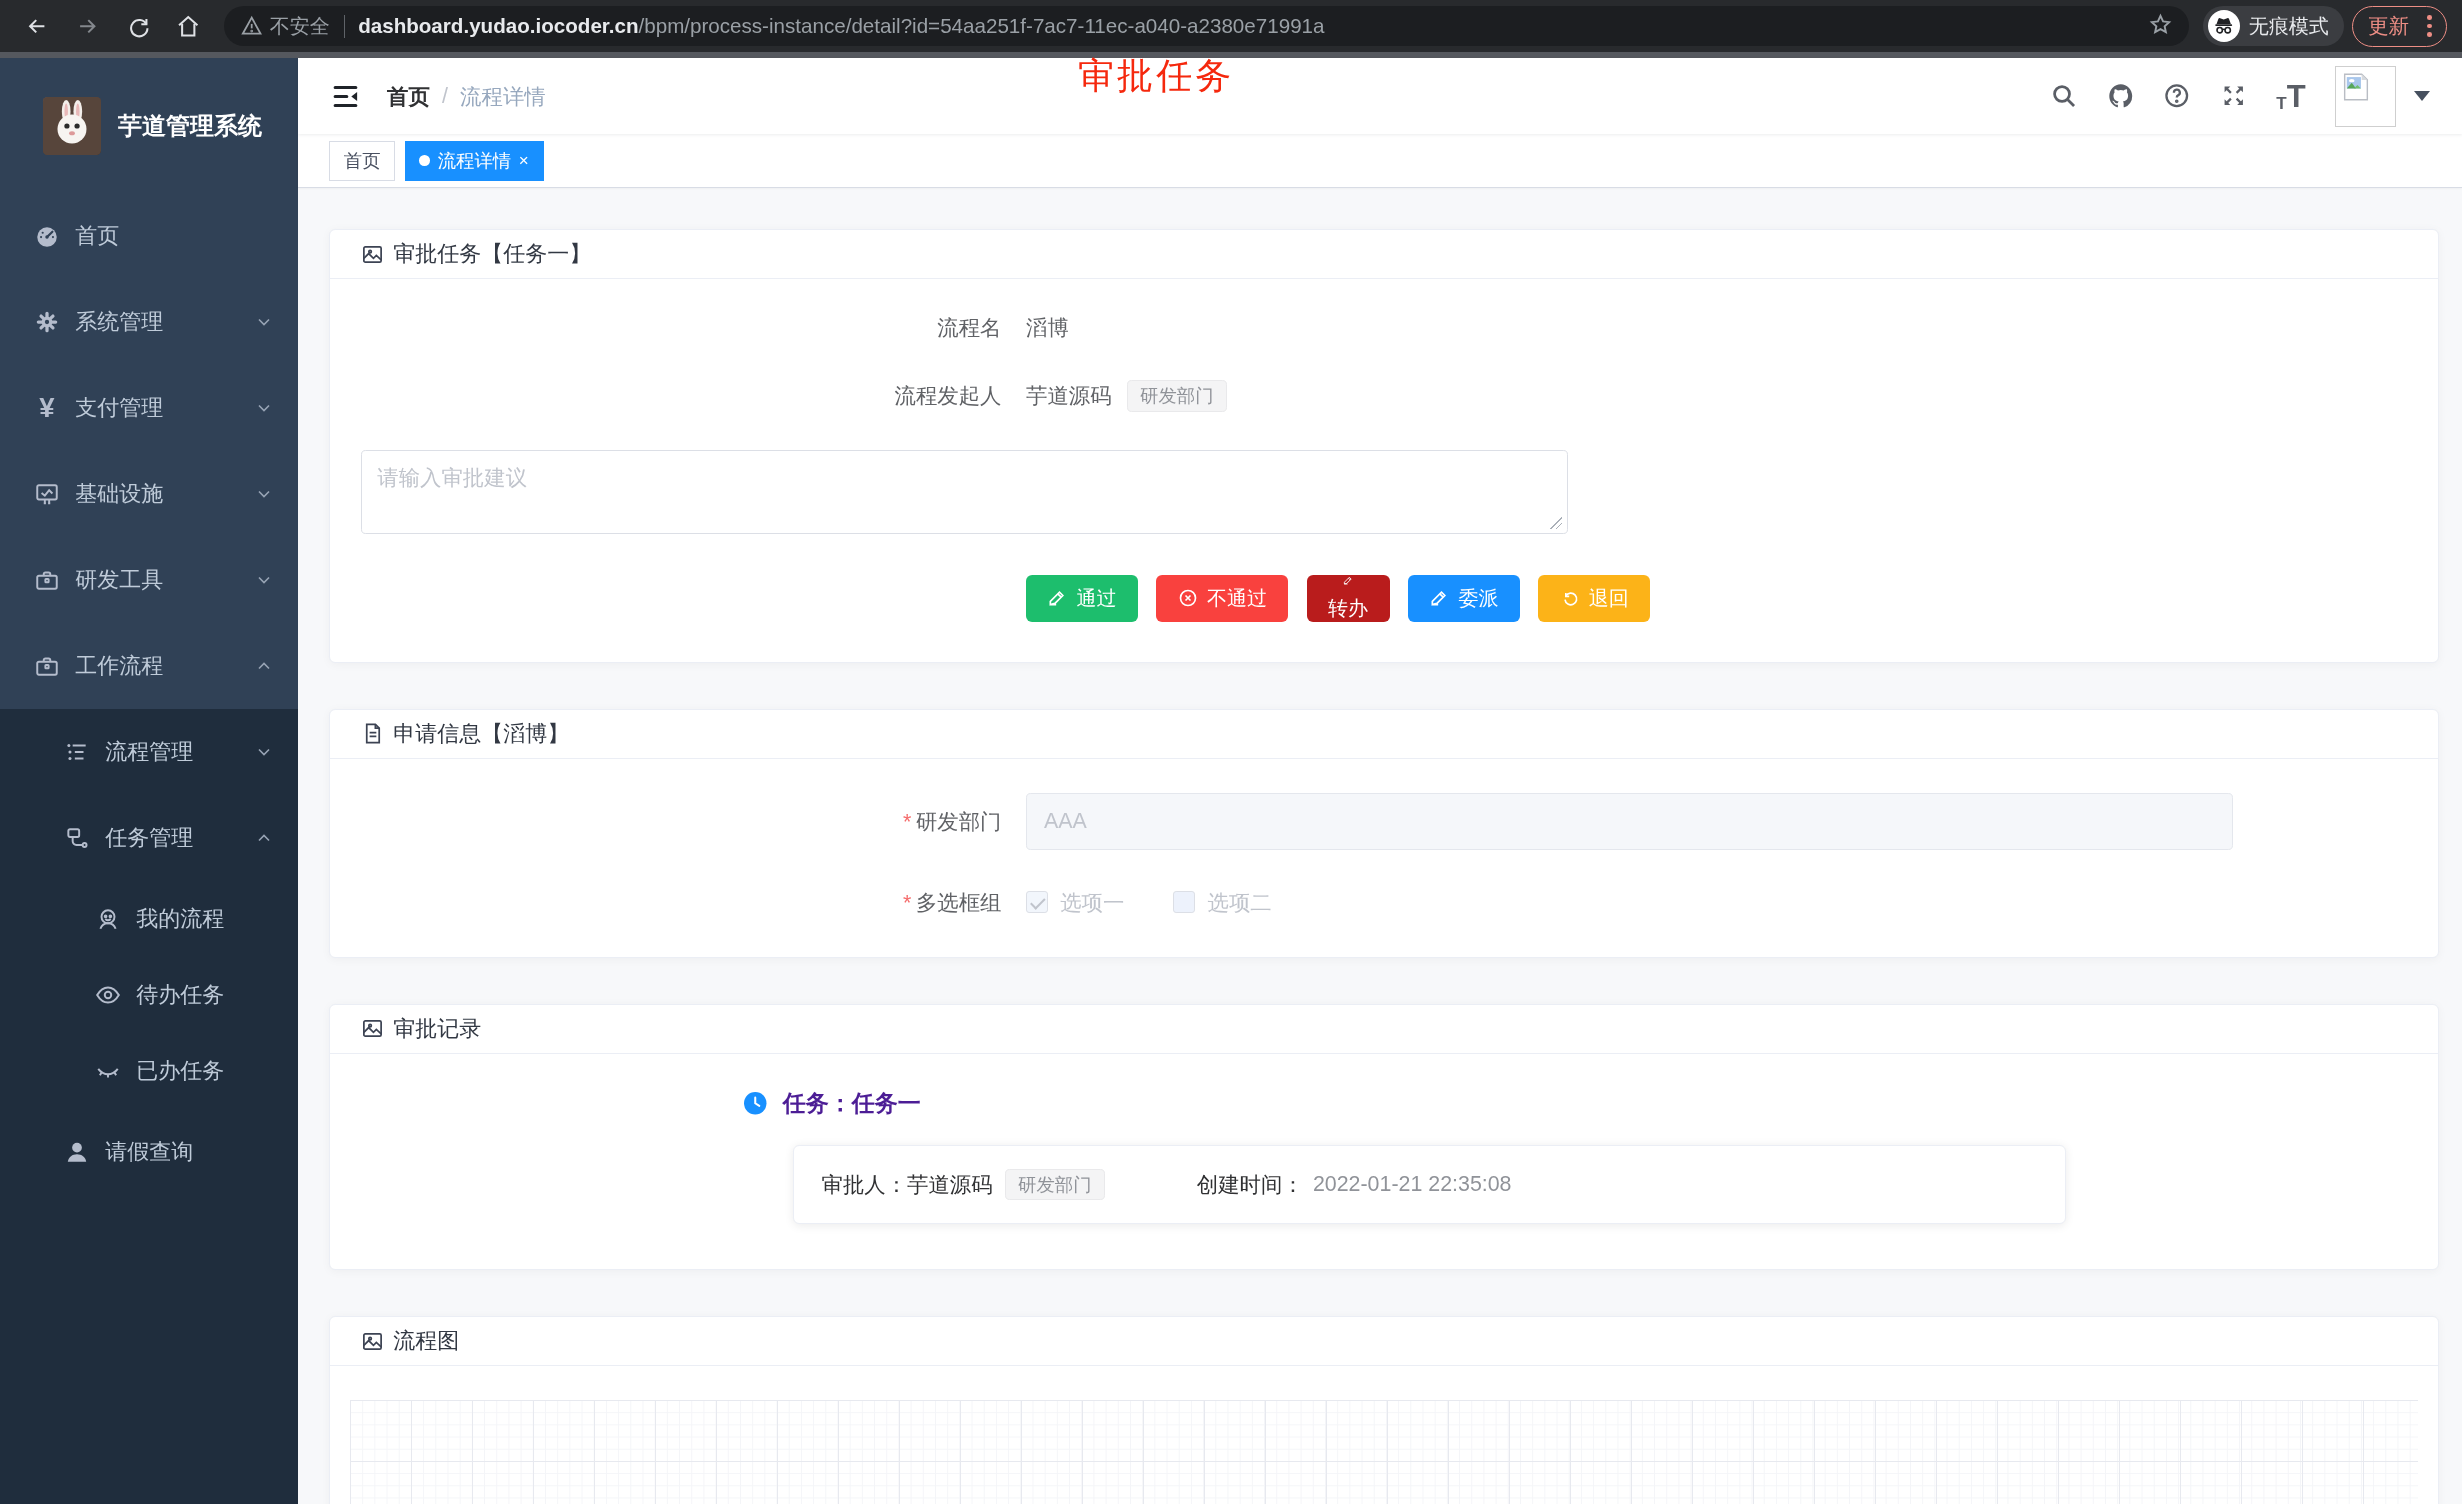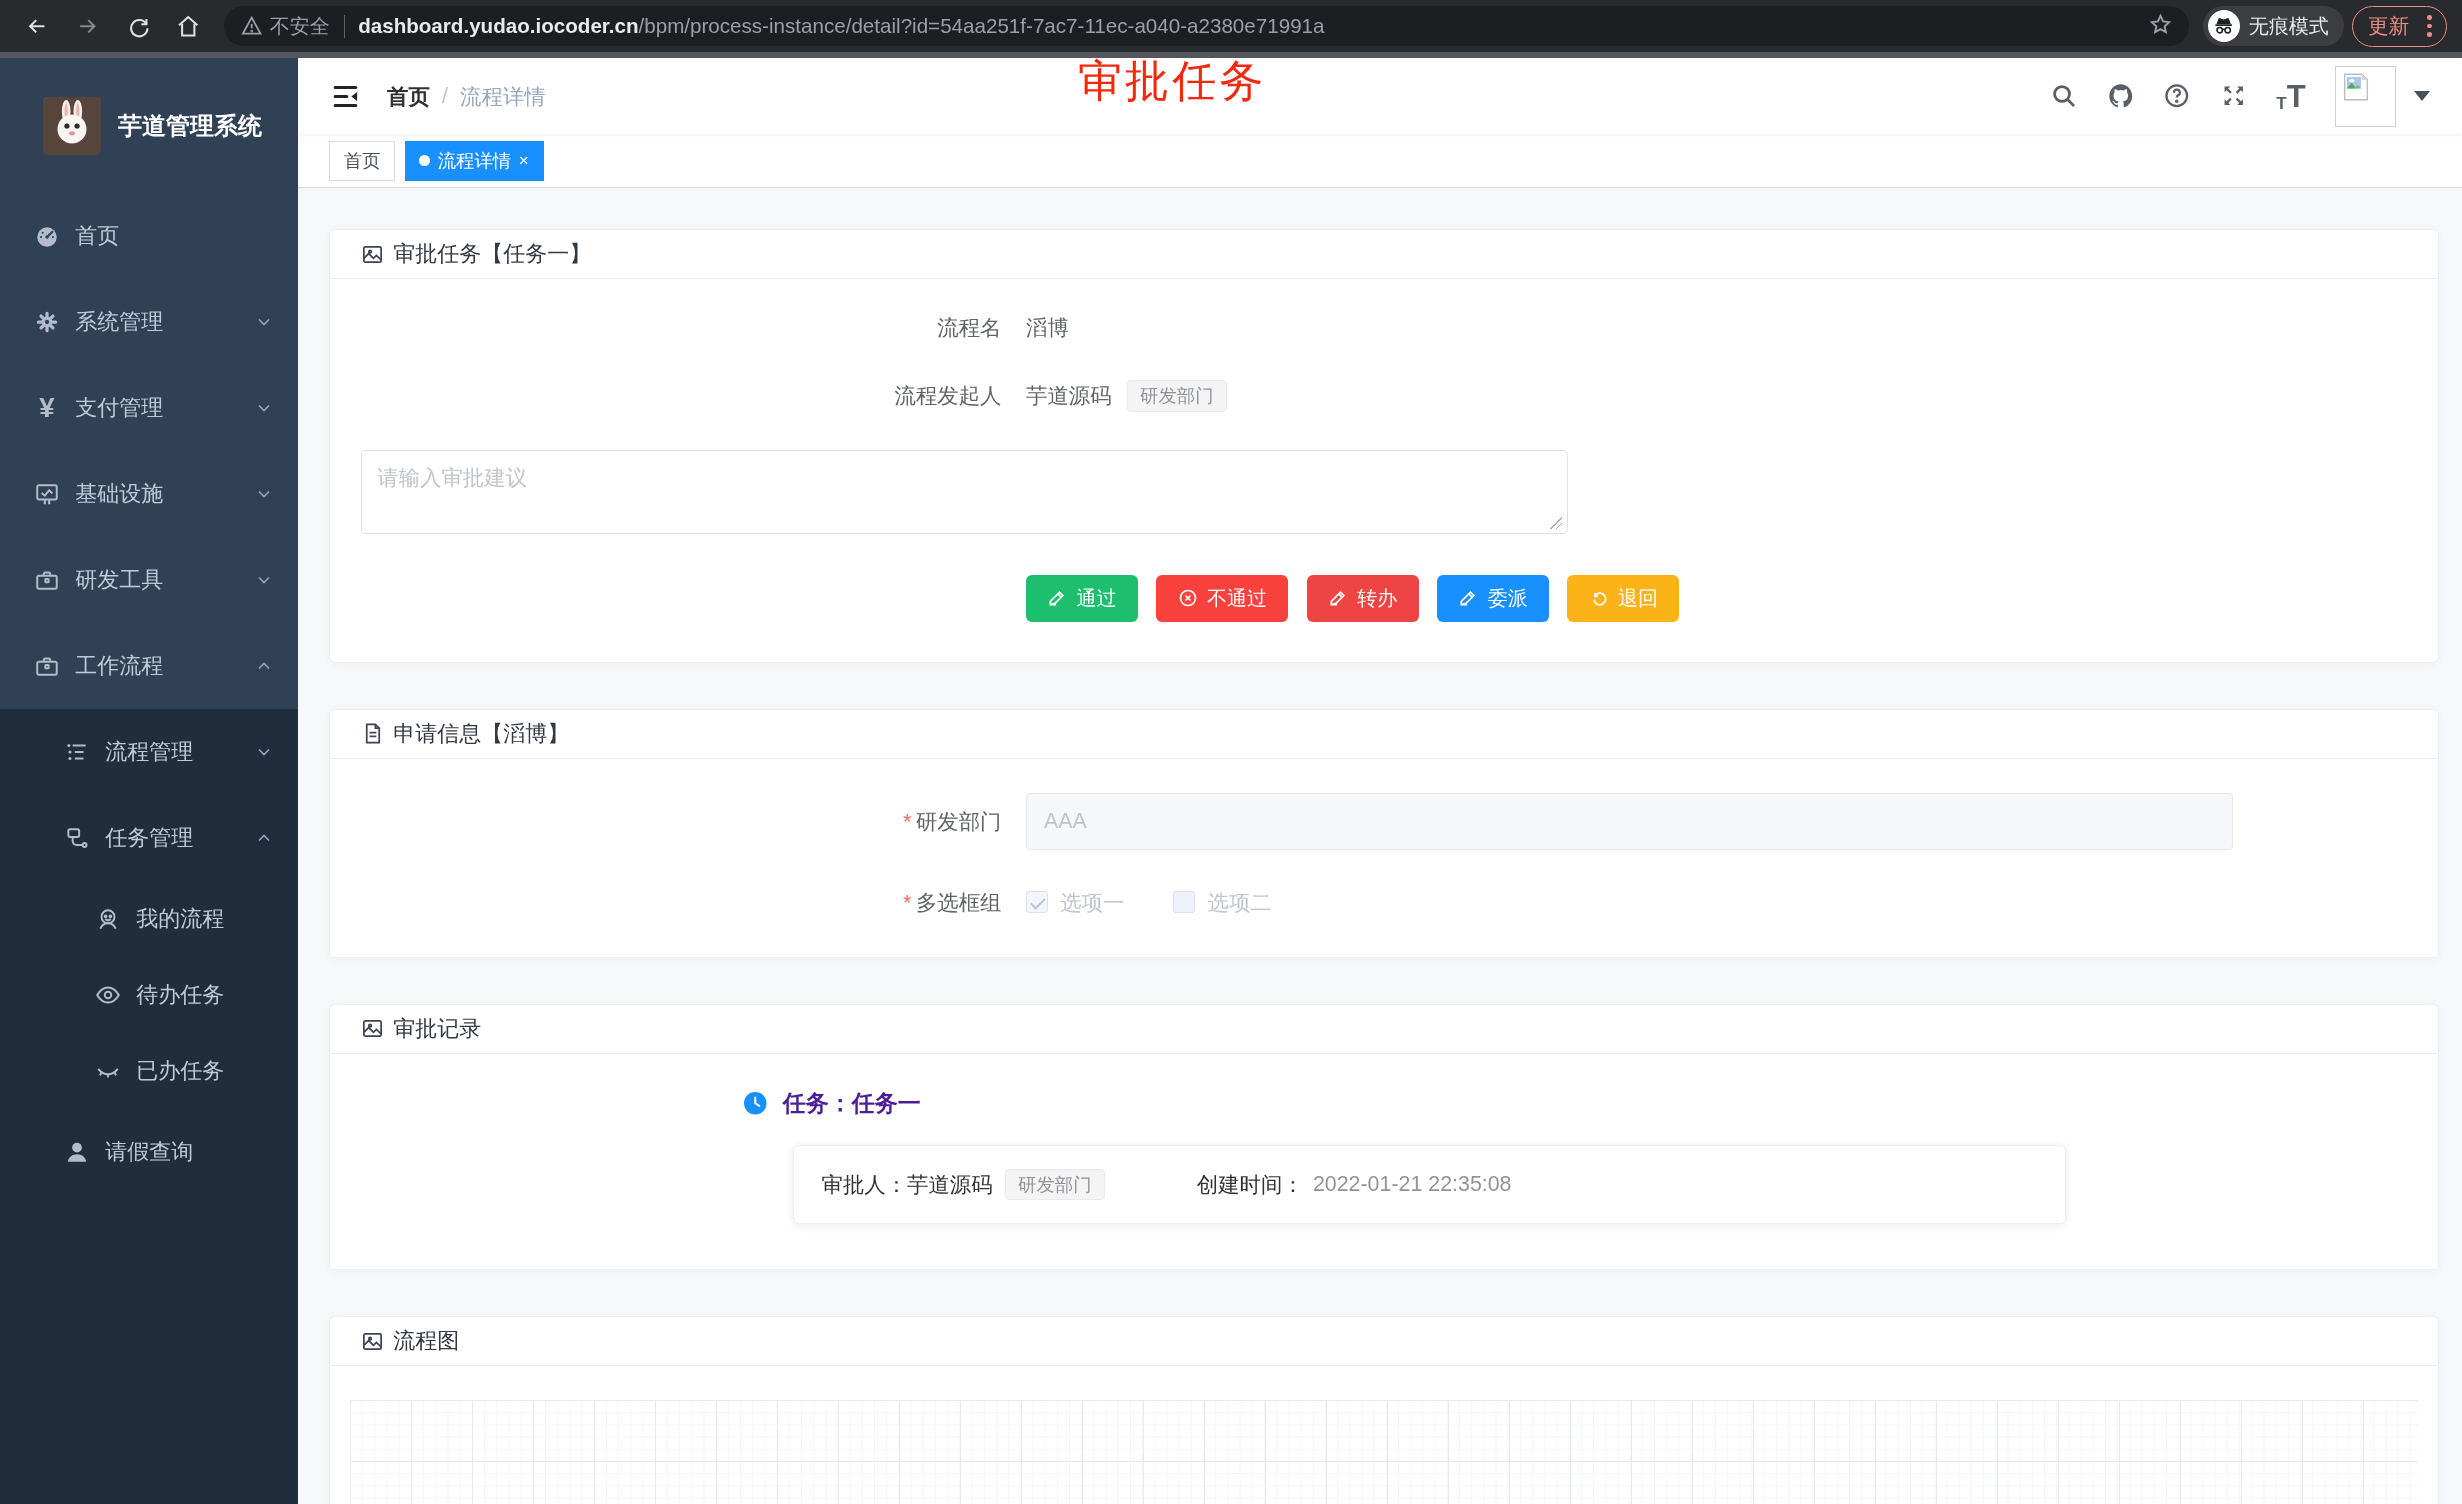--- a/index.html
+++ b/index.html
@@ -49,21 +49,21 @@
 
   
   .main { flex:1; display:flex; flex-direction:column; min-width:0; }
   .navbar { height:76px; background:#ffffff; display:flex; align-items:center; padding:0 32px; position:relative; box-shadow:0 0.8px 3.1px rgba(0,21,41,.08); z-index:5; }
   .hamburger { width:31px; height:31px; color:#1f2329; flex:none; }
   .hamburger svg { width:31px; height:31px; }
   .breadcrumb { display:flex; align-items:center; margin-left:26px; font-size:21.4px; gap:12.2px; }
   .bc-home { color:#303133; font-weight:bold; }
   .bc-sep { color:#c0c4cc; }
   .bc-cur { color:#97a8be; }
-  .overlay-title { position:absolute; left:780px; top:-6.1px; font-size:44px; font-weight:500; letter-spacing:3.1px; z-index:50; }
+  .overlay-title { position:absolute; left:780px; top:-6.1px; font-size:36px; font-weight:500; letter-spacing:3.1px; z-index:50; }
   .nav-right { margin-left:auto; display:flex; align-items:center; gap:29px; color:#5a5e66; }
   .nav-ico { width:27.5px; height:27.5px; display:flex; align-items:center; justify-content:center; }
   .nav-ico svg { width:27.5px; height:27.5px; }
   .font-ico { display:flex; align-items:flex-end; color:#5a5e66; font-weight:bold; }
   .font-ico .ts { font-size:17px; line-height:1; }
   .font-ico .tb { font-size:31px; line-height:1; }
   .avatar-box { width:61px; height:61px; border:1.5px solid #cfcfcf; background:#fff; display:flex; align-items:flex-start; padding:3.1px; }
   .avatar-box svg { width:34px; height:34px; }
   .caret-down { width:0; height:0; border-left:8.4px solid transparent; border-right:8.4px solid transparent; border-top:10px solid #46505f; margin-left:-10.7px; }
 
@@ -482,21 +482,21 @@
                   </svg>
                 <span>通过</span>
               </button>
               <button class="btn" style="background-color: rgb(249, 65, 62);">
                 <svg viewBox="0 0 24 24" fill="none" stroke="#fff" stroke-width="2">
                     <circle cx="12" cy="12" r="9"></circle>
                     <path d="M9 9l6 6M15 9l-6 6"></path>
                   </svg>
                 <span>不通过</span>
               </button>
-              <button class="btn" style="background-color: #ef4444;">
+              <button class="btn" style="background-color: #b91c1c; flex-direction: column;">
                 <svg viewBox="0 0 24 24" fill="none" stroke="#fff" stroke-width="2">
                     <path d="M4 20h7M4 20v-4L15 5l4 4-9.5 9.5z"></path>
                     <path d="M13 7l4 4"></path>
                   </svg>
                 <span>转办</span>
               </button>
               <button class="btn" style="background-color: rgb(24, 144, 255);">
                 <svg viewBox="0 0 24 24" fill="none" stroke="#fff" stroke-width="2">
                     <path d="M4 20h7M4 20v-4L15 5l4 4-9.5 9.5z"></path>
                     <path d="M13 7l4 4"></path>

